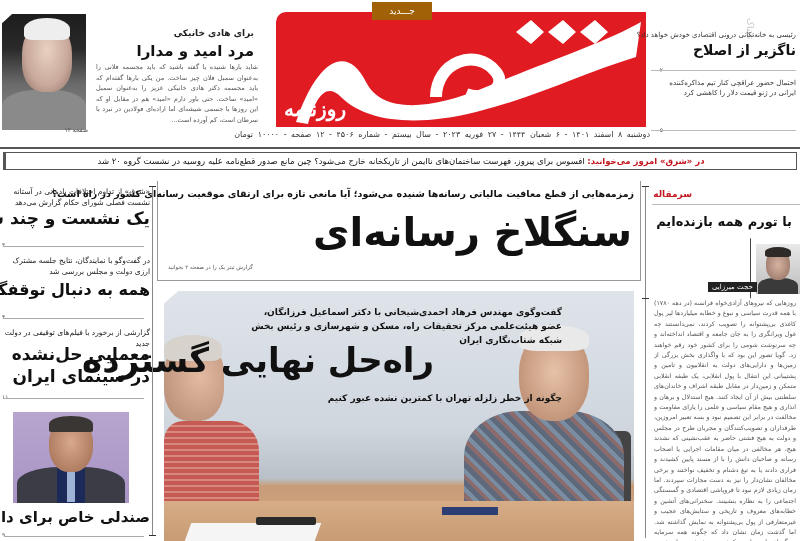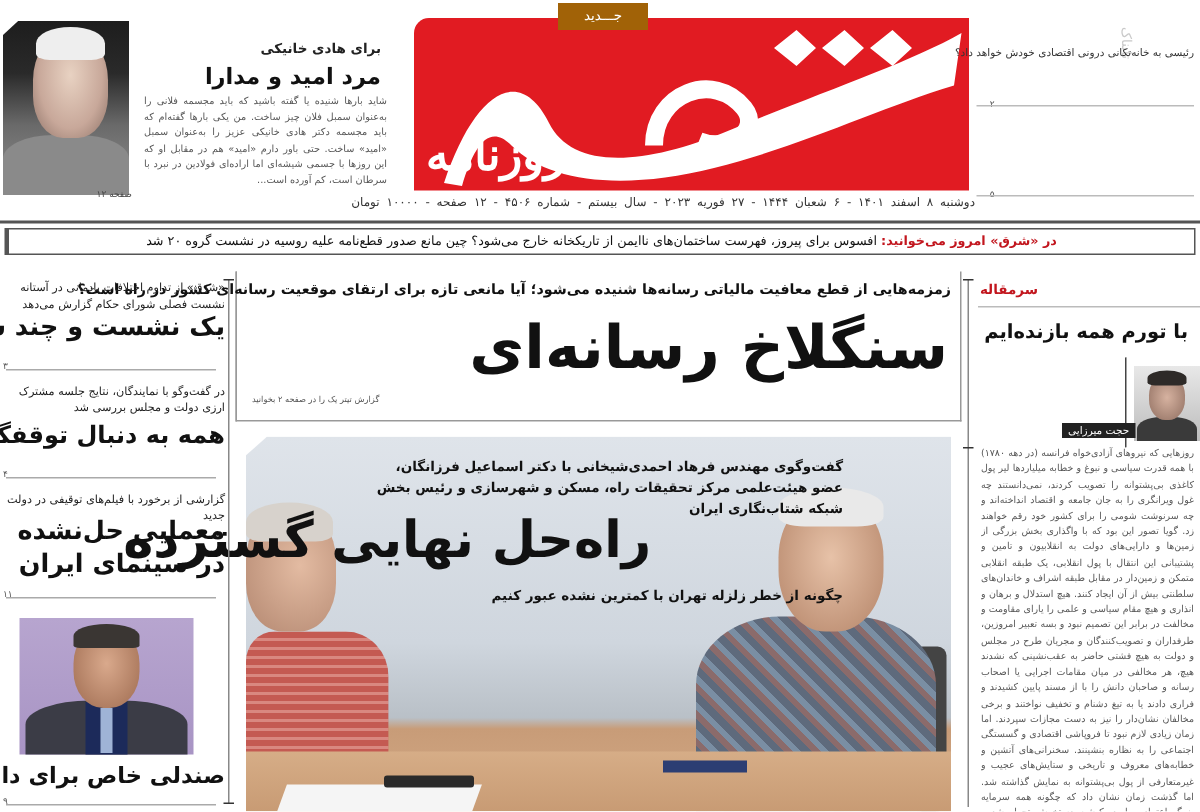--- a/index.html
+++ b/index.html
@@ -11,21 +11,21 @@
   
   .masthead-logo {
     position: absolute; left: 276px; top: 12px; width: 370px; height: 115px;
     background: #e11b22; border-radius: 10px 0 0 0; overflow: hidden;
   }
   .logo-swoosh {
     position: absolute; left: 10px; top: -10px; width: 360px; height: 130px;
   }
   .logo-subtitle {
     position: absolute; left: 8px; bottom: 6px; color: #fff;
-    font-family: "DejaVu Serif", serif; font-size: 30px; font-weight: bold; letter-spacing: 1px;
+    font-family: "DejaVu Serif", serif; font-size: 20px; font-weight: bold; letter-spacing: 1px;
   }
   .dateline {
     position: absolute; left: 250px; top: 130px; width: 400px; height: 14px;
     font-size: 8px; color: #333; text-align: center; white-space: nowrap; word-spacing: 2px;
   }
   .top-rule { position: absolute; left: 0; top: 147px; width: 800px; height: 2px; background: #555; }
 
   
   .tl-photo {
     position: absolute; left: 2px; top: 14px; width: 84px; height: 116px;
@@ -158,24 +158,26 @@
     <div class="hair"></div>
 </div>
 <div class="tl-kicker">برای هادی خانیکی</div>
 <div class="tl-title">مرد امید و مدارا</div>
 <div class="tl-body">شاید بارها شنیده یا گفته باشید که باید مجسمه فلانی را به‌عنوان سمبل فلان چیز ساخت. من یکی بارها گفته‌ام که باید مجسمه دکتر هادی خانیکی عزیز را به‌عنوان سمبل «امید» ساخت. حتی باور دارم «امید» هم در مقابل او که این روزها با جسمی شیشه‌ای اما اراده‌ای فولادین در نبرد با سرطان است، کم آورده است...</div>
 <div class="tl-page">صفحه ۱۲</div>
 
 <div class="watermark">تابناک</div>
 <div class="tr-block" style="top:30px;">
   <div class="tr-kicker">رئیسی به خانه‌تکانی درونی اقتصادی خودش خواهد داد؟</div>
+  <div class="tr-title">ناگزیر از اصلاح</div>
 </div>
 <div class="tr-num" style="top:66px;">۲</div>
 <div class="tr-rule" style="top:70px;"></div>
 <div class="tr-block" style="top:78px;">
+  <div class="tr-kicker" style="white-space:normal;">احتمال حضور عراقچی کنار تیم مذاکره‌کننده ایرانی در ژنو قیمت دلار را کاهشی کرد</div>
 </div>
 <div class="tr-num" style="top:126px;">۵</div>
 <div class="tr-rule" style="top:130px;"></div>
 
 <div class="today-bar">
   <span class="today-label">در «شرق» امروز می‌خوانید:</span>
   <span class="today-text">افسوس برای پیروز، فهرست ساختمان‌های ناایمن از تاریکخانه خارج می‌شود؟ چین مانع صدور قطع‌نامه علیه روسیه در نشست گروه ۲۰ شد</span>
 </div>
 
 <div class="center-frame"></div>

